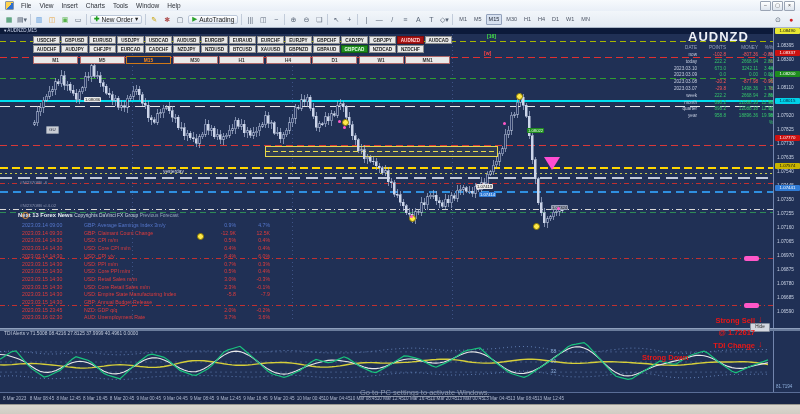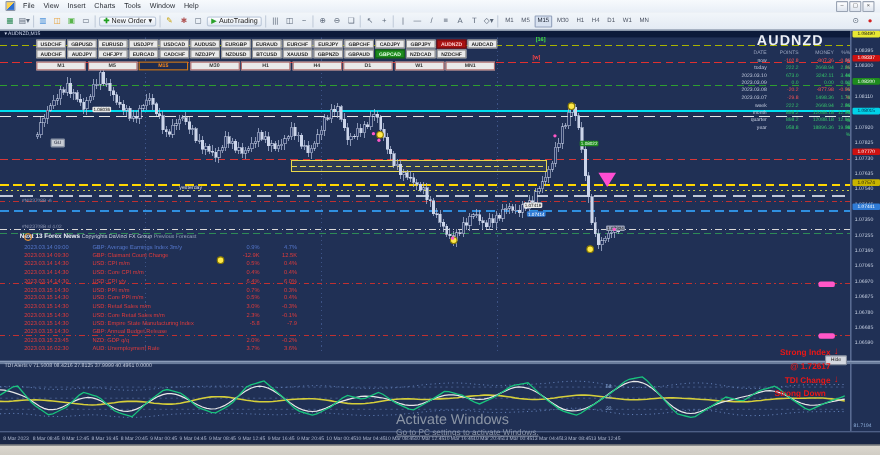--- a/index.html
+++ b/index.html
@@ -803,26 +803,26 @@
       <polyline points="0,29.2 4,26.7 8,24.1 12,21.6 16,20.9 20,25.7 24,30.4 28,35.2 32,38.9 36,41.6 40,44.3 44,47.0 48,46.2 52,44.3 56,42.3 60,40.4 64,36.7 68,32.9 72,29.2 76,26.7 80,27.9 84,29.1 88,30.3 92,32.7 96,36.3 100,39.8 104,43.4 108,45.2 112,46.4 116,47.6 120,48.8 124,45.1 128,41.3 132,37.6 136,34.1 140,31.1 144,28.1 148,25.1 152,24.1 156,25.2 160,26.2 164,27.3 168,30.1 172,33.5 176,37.0 180,40.4 184,41.9 188,43.4 192,44.9 196,45.4 200,43.2 204,41.0 208,38.7 212,35.4 216,30.9 220,26.4 224,21.9 228,19.9 232,18.7 236,17.5 240,16.3 244,19.8 248,23.2 252,26.6 256,30.1 260,33.9 264,37.6 268,41.3 272,43.8 276,45.0 280,46.2 284,47.4 288,46.2 292,44.3 296,42.3 300,40.4 304,37.4 308,34.4 312,31.4 316,29.5 320,30.5 324,31.6 328,32.6 332,32.2 336,30.4 340,28.6 344,26.8 348,28.4 352,31.1 356,33.8 360,36.5 364,38.3 368,40.1 372,41.9 376,42.6 380,40.4 384,38.2 388,35.9 392,33.5 396,31.0 400,28.5 404,25.9 408,26.1 412,27.1 416,28.2 420,29.2 424,31.4 428,33.7 432,35.9 436,37.2 440,35.4 444,33.6 448,31.8 452,29.5 456,26.8 460,24.2 464,21.5 468,20.2 472,19.5 476,18.7 480,18.0 484,21.7 488,25.5 492,29.2 496,32.7 500,35.7 504,38.7 508,41.7 512,43.8 516,45.0 520,46.2 524,47.4 528,45.7 532,43.0 536,40.3 540,37.6 544,34.9 548,32.2 552,29.5 556,26.7 560,23.4 564,20.1 568,16.8 572,14.8 576,14.1 580,13.3 584,12.6 588,15.8 592,20.2 596,24.7 600,29.2 604,33.7 608,38.2 612,42.6 616,46.3 620,47.3 624,48.4 628,49.4 632,48.7 636,46.1 640,43.6 644,41.0 648,38.5 652,36.0 656,33.4 660,30.9 664,31.9 668,33.0 672,34.0 676,34.2 680,31.6 684,29.1 688,26.5 692,24.7 696,23.5 700,22.3 704,21.1 708,23.3 712,26.5 716,29.8 720,33.1 724,35.8 728,38.5 732,41.2 736,42.8 740,41.0 744,39.2 748,37.4 752,35.8 756,34.3 760,32.8 764,31.4 768,29.9" fill="none" stroke="#19c37d" stroke-width="1.2"></polyline>
     </svg>
   <div class="tdilabel">TDI Alerts v  71.5008 08.4216 27.8125 37.9999 40.4961 0.0000</div>
   <div id="tdi-levels">
       <div class="tdilevel" style="left: 551px; top: 348.9px;">68</div>
       <div class="tdilevel" style="left: 551px; top: 359px;">50</div>
       <div class="tdilevel" style="left: 551px; top: 369.1px;">32</div>
     </div>
   <div class="tdilevel" style="left:776px;top:384px;">81.7194</div>
 
-  <div class="signal" style="left:660px;top:316px;width:95px;text-align:right;">Strong Index</div>
+  <div class="signal" style="left:660px;top:316px;width:95px;text-align:right;">Strong Sell</div>
   <div class="sigarrow" style="left:758px;top:314px;">↓</div>
   <div class="signal" style="left:660px;top:328px;width:95px;text-align:right;">@ 1.72617</div>
   <div class="signal" style="left:660px;top:341px;width:95px;text-align:right;">TDI Change</div>
   <div class="sigarrow" style="left:758px;top:339px;">↓</div>
-  <div class="signal" style="left:680px;top:353px;width:95px;text-align:center;">Strong Down</div>
+  <div class="signal" style="left:642px;top:353px;width:95px;text-align:left;">Strong Down</div>
 
   <div class="timeaxis" id="timeaxis">
       <div class="talabel" style="left: 3px;">8 Mar 2023</div>
       <div class="talabel" style="left: 29.7px;">8 Mar 08:45</div>
       <div class="talabel" style="left: 56.4px;">8 Mar 12:45</div>
       <div class="talabel" style="left: 83.1px;">8 Mar 16:45</div>
       <div class="talabel" style="left: 109.8px;">8 Mar 20:45</div>
       <div class="talabel" style="left: 136.5px;">9 Mar 00:45</div>
       <div class="talabel" style="left: 163.2px;">9 Mar 04:45</div>
       <div class="talabel" style="left: 189.9px;">9 Mar 08:45</div>
@@ -835,15 +835,14 @@
       <div class="talabel" style="left: 376.8px;">10 Mar 12:45</div>
       <div class="talabel" style="left: 403.5px;">10 Mar 16:45</div>
       <div class="talabel" style="left: 430.2px;">10 Mar 20:45</div>
       <div class="talabel" style="left: 456.9px;">13 Mar 00:45</div>
       <div class="talabel" style="left: 483.6px;">13 Mar 04:45</div>
       <div class="talabel" style="left: 510.3px;">13 Mar 08:45</div>
       <div class="talabel" style="left: 537px;">13 Mar 12:45</div>
     </div>
   <div class="bottomstrip"></div>
 
-  <div class="wm1">Activate Windows</div>
   <div class="wm2">Go to PC settings to activate Windows.</div>
 </div>
 
 </body></html>

